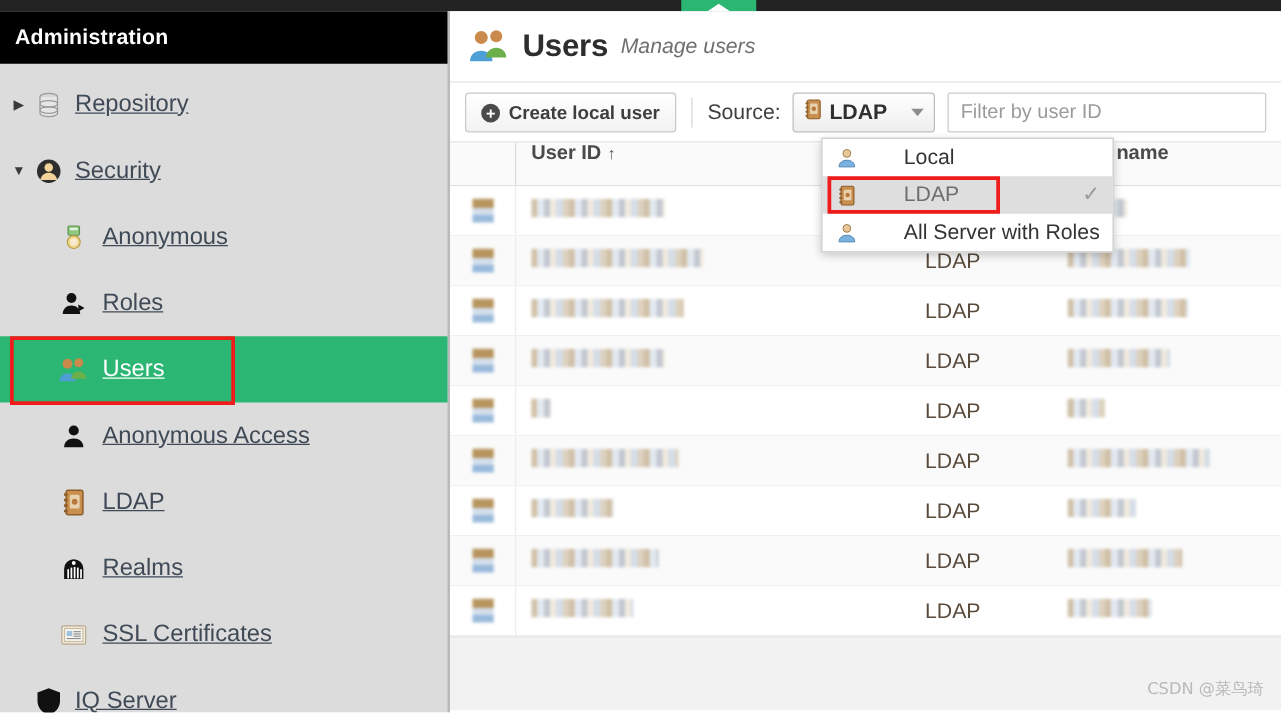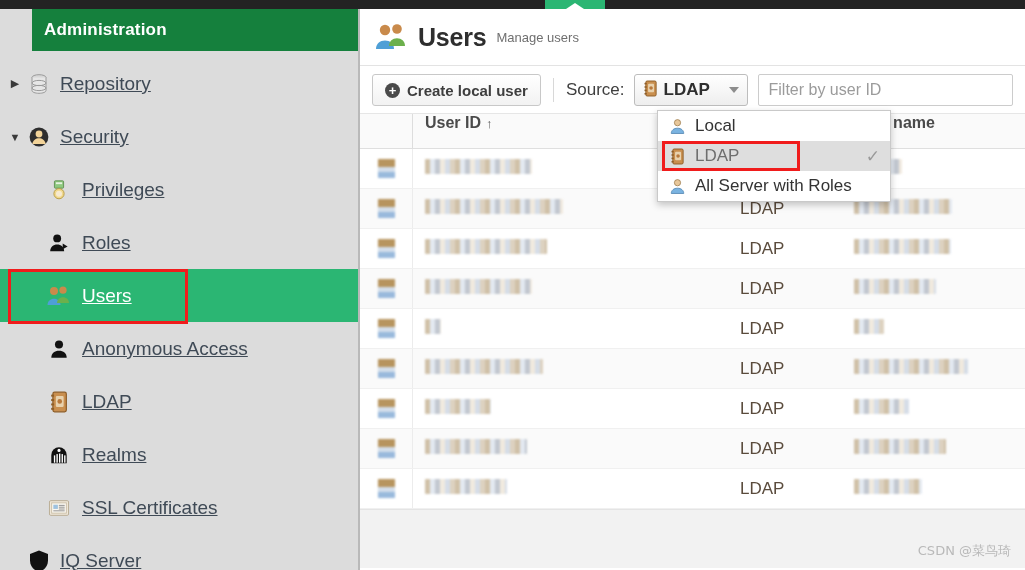--- a/index.html
+++ b/index.html
@@ -15,42 +15,42 @@
   .greentab{position:absolute;left:545px;top:0;width:60px;height:9px;background:#2bb673;}
   .greentab:after{
     content:"";position:absolute;left:50%;top:3px;transform:translateX(-50%);
     width:0;height:0;border-left:9px solid transparent;border-right:9px solid transparent;
     border-bottom:6px solid #ffffff;
   }
 
   
   .sidebar{position:absolute;left:0;top:9px;width:358px;height:561px;background:#dcdcdc;
            border-right:2px solid #b9b9b9;}
-  .side-header{height:42px;background:#15803d;display:flex;align-items:center;padding-left:12px;margin-left:32px;}
+  .side-header{height:42px;background:#000000;display:flex;align-items:center;padding-left:12px;}
   .side-header-title{color:#ffffff;font-size:17px;font-weight:bold;letter-spacing:.2px;}
 
   .side-list{padding-top:6px;}
   .side-row{height:53px;display:flex;align-items:center;position:relative;cursor:pointer;}
   .side-row .twisty{width:22px;text-align:center;font-size:11px;color:#3a3a3a;flex:0 0 22px;}
   .side-ico{width:26px;height:22px;flex:0 0 26px;display:flex;align-items:center;justify-content:center;margin-right:8px;}
   .side-label{font-size:19px;color:#3f4a56;text-decoration:underline;}
   .side-row.lvl1{padding-left:4px;}
   .side-row.lvl2{padding-left:46px;}
   .side-row.lvl2 .side-ico{margin-right:10px;}
   .side-row.selected{background:#2bb673;}
   .side-row.selected .side-label{color:#ffffff;}
   .redbox{position:absolute;border:3px solid #f01c1c;box-sizing:border-box;pointer-events:none;}
 
   
   .main{position:absolute;left:360px;top:9px;width:665px;height:561px;background:#ffffff;}
 
   .page-head{height:56px;display:flex;align-items:center;padding:0 14px;border-bottom:1px solid #e3e3e3;}
   .page-head .pic{width:36px;height:30px;margin-right:8px;flex:0 0 36px;}
   .page-title{font-size:25px;font-weight:bold;color:#2e2e2e;margin-right:10px;letter-spacing:-.2px;}
-  .page-sub{font-size:13px;color:#6f6f6f;}
+  .page-sub{font-size:17px;color:#6f6f6f;font-style:italic;}
 
   .toolbar{height:48px;display:flex;align-items:center;padding:0 12px;position:relative;}
   .btn{height:30px;display:inline-flex;align-items:center;gap:7px;padding:0 12px;
        background:linear-gradient(#ffffff,#f2f2f2);border:1px solid #c8c8c8;border-radius:3px;
        font-size:15px;font-weight:bold;color:#3e3e3e;cursor:pointer;}
   .plus{width:15px;height:15px;border-radius:50%;background:#4a4a4a;color:#fff;font-size:13px;
         line-height:15px;text-align:center;font-weight:bold;display:inline-block;}
   .tb-div{width:1px;height:24px;background:#d8d8d8;margin:0 12px;}
   .tb-label{font-size:17px;color:#3f3f3f;margin-right:9px;}
   .select{height:30px;min-width:96px;display:inline-flex;align-items:center;gap:6px;padding:0 8px;
@@ -59,21 +59,21 @@
   .caret{margin-left:auto;width:0;height:0;border-left:5px solid transparent;border-right:5px solid transparent;
          border-top:6px solid #8d8d8d;}
   .filter{margin-left:10px;flex:1;height:30px;border:1px solid #cccccc;border-radius:2px;
           background:#fff;padding:0 10px;font-size:16px;color:#9b9b9b;
           font-family:"Liberation Sans",sans-serif;outline:none;}
   .filter::placeholder{color:#9b9b9b;}
 
   
   .menu{position:absolute;left:297px;top:101px;width:232px;background:#ffffff;
         border:1px solid #c9c9c9;box-shadow:0 3px 7px rgba(0,0,0,.22);z-index:40;}
-  .menu-item{height:30px;display:flex;align-items:center;padding:0 10px;font-size:17px;color:#333;cursor:pointer;position:relative;}
+  .menu-item{height:30px;display:flex;align-items:center;padding:0 10px;font-size:17px;color:#333;cursor:pointer;position:relative;gap:28px;}
   .menu-item .mi-ico{width:18px;height:18px;margin-right:9px;flex:0 0 18px;display:flex;align-items:center;justify-content:center;}
   .menu-item.active{background:#dedede;color:#6e6e6e;}
   .menu-check{position:absolute;right:10px;font-size:17px;color:#9a9a9a;}
 
   
   .table{position:absolute;left:0;top:104px;width:665px;}
   .thead{height:34px;display:flex;align-items:flex-start;background:#fafafa;border-top:1px solid #e6e6e6;border-bottom:1px solid #dfdfdf;}
   .tr{height:39px;display:flex;align-items:center;border-bottom:1px solid #f0f0f0;}
   .tr.odd{background:#ffffff;}
   .tr.even{background:#fafafa;}
@@ -137,21 +137,21 @@
         </div>
         <div class="side-row lvl2">
           <span class="side-ico">
             <svg viewBox="0 0 24 24" width="22" height="22">
               <rect x="7" y="2" width="10" height="8" rx="1" fill="#8fc97f" stroke="#5f8f52"></rect>
               <rect x="8.6" y="3.6" width="6.8" height="2" fill="#e7f3e2"></rect>
               <circle cx="12" cy="16" r="5.6" fill="#f0d88b" stroke="#b79a45"></circle>
               <circle cx="12" cy="16" r="3.3" fill="#f7ead0"></circle>
             </svg>
           </span>
-          <span class="side-label">Privileges</span>
+          <span class="side-label">Anonymous</span>
         </div>
         <div class="side-row lvl2">
           <span class="side-ico">
             <svg viewBox="0 0 24 24" width="22" height="22">
               <circle cx="10" cy="7" r="4.3" fill="#111"></circle>
               <path d="M2.4 21c0-4.6 3.4-7.4 7.6-7.4s7.6 2.8 7.6 7.4z" fill="#111"></path>
               <path d="M16 12.6l5.4 3.1-5.4 3.1z" fill="#111"></path>
             </svg>
           </span>
           <span class="side-label">Roles</span>

